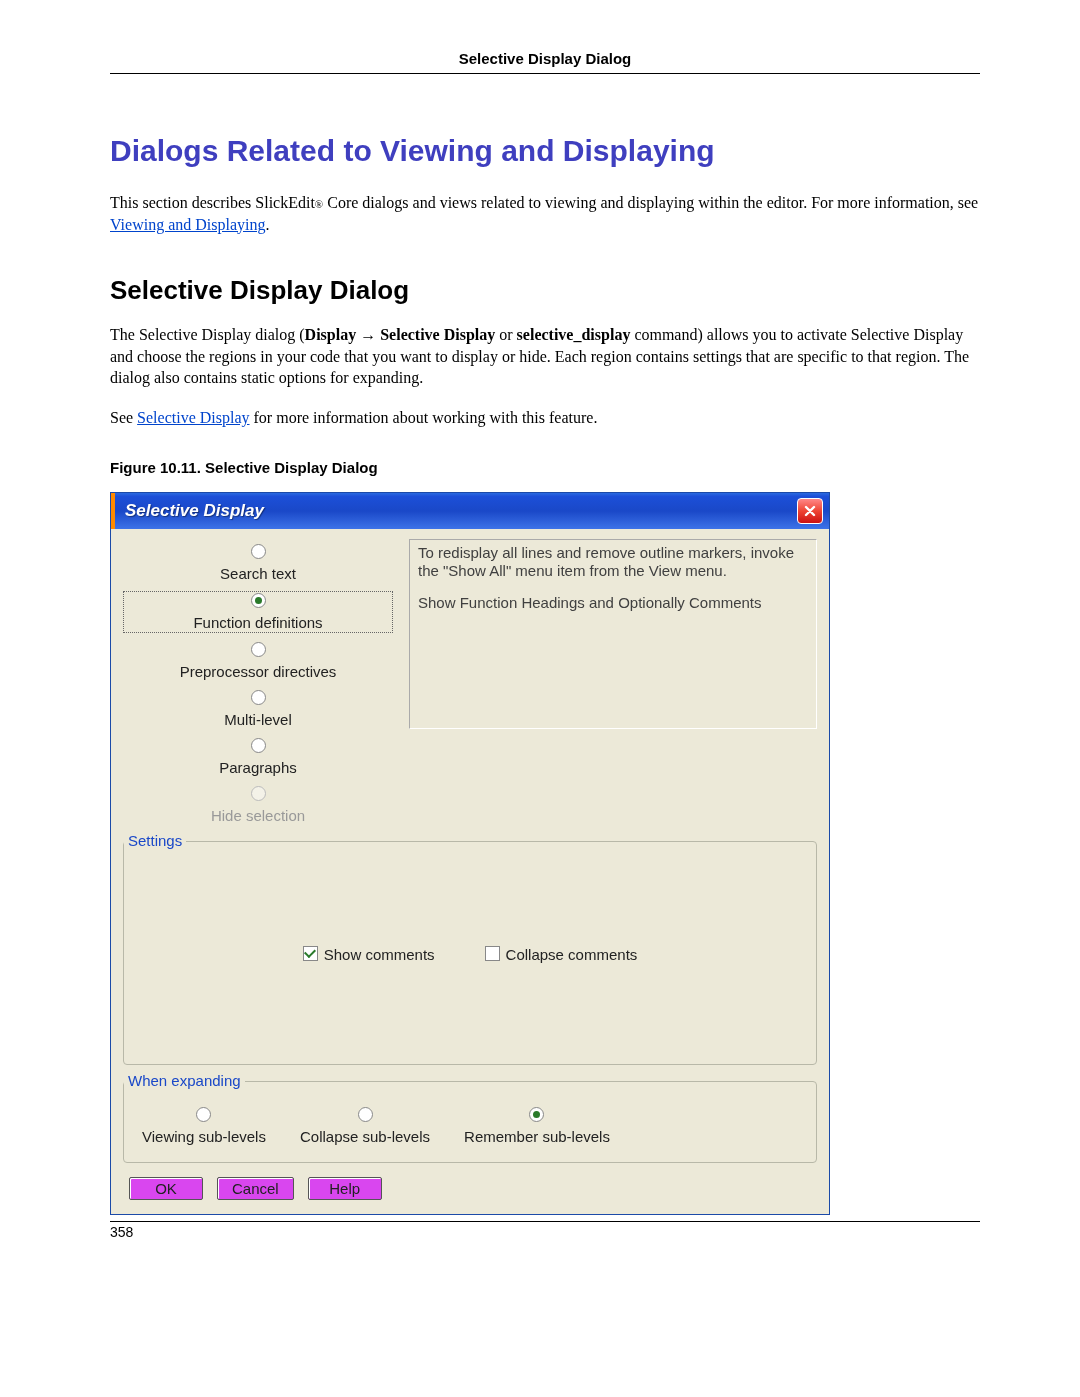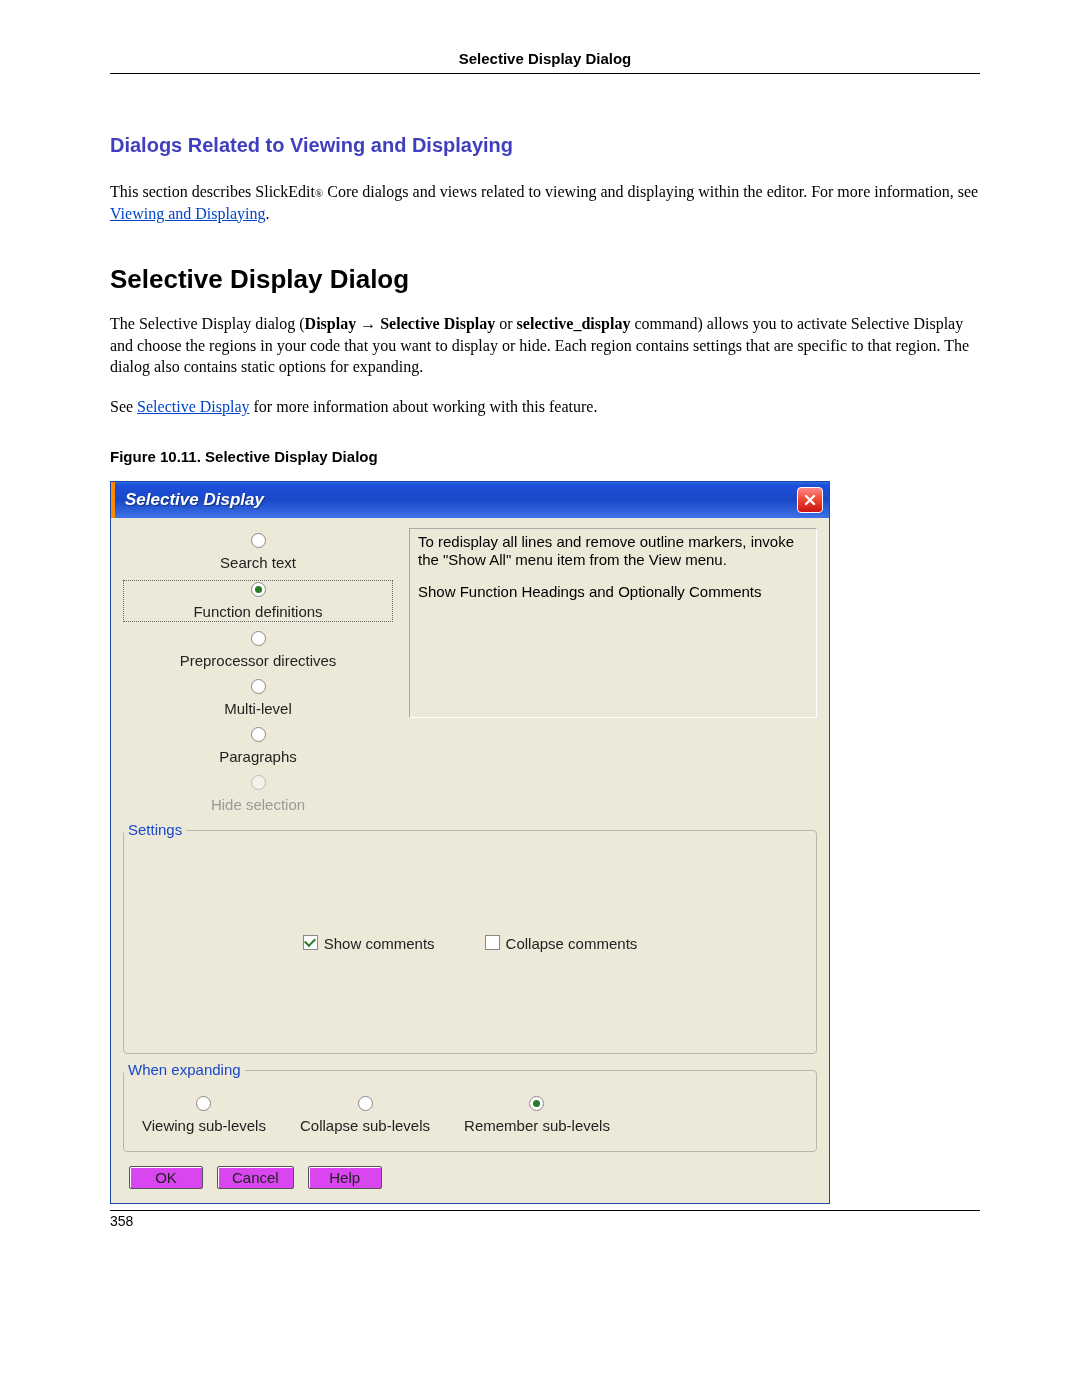--- a/index.html
+++ b/index.html
@@ -17,21 +17,21 @@
   .page-header {
     text-align: center;
     font-size: 15px;
     font-weight: bold;
     padding-bottom: 6px;
     border-bottom: 1px solid #000;
     margin-bottom: 60px;
   }
   .h1 {
     font-family: Arial, Helvetica, sans-serif;
-    font-size: 20px;
+    font-size: 30px;
     font-weight: bold;
     color: #3f3fbf;
     margin: 0 0 24px 0;
   }
   .para {
     font-size: 16px;
     line-height: 1.35;
     margin: 16px 0 18px 0;
     font-family: Liberation Serif, serif;
   }
@@ -138,21 +138,21 @@
   .radio-item.disabled { color: #999; justify-content: flex-end; }
   .radio-item.disabled .radio-circle { border-color: #bbb; background: #f4f2e8; }
   .desc-box {
     flex: 1;
     background: #ece9d8;
     border: 1px solid #aaa;
     border-bottom-color: #fff;
     border-right-color: #fff;
     padding: 4px 8px;
     font-size: 15px;
-    color: #000000;
+    color: #404040;
     height: 190px;
     line-height: 1.2;
   }
   .desc-box p { margin: 0 0 14px 0; }
   .fieldset {
     position: relative;
     border: 1px solid #b8b8a8;
     border-radius: 4px;
     margin-top: 16px;
     padding: 18px 14px 14px 14px;

